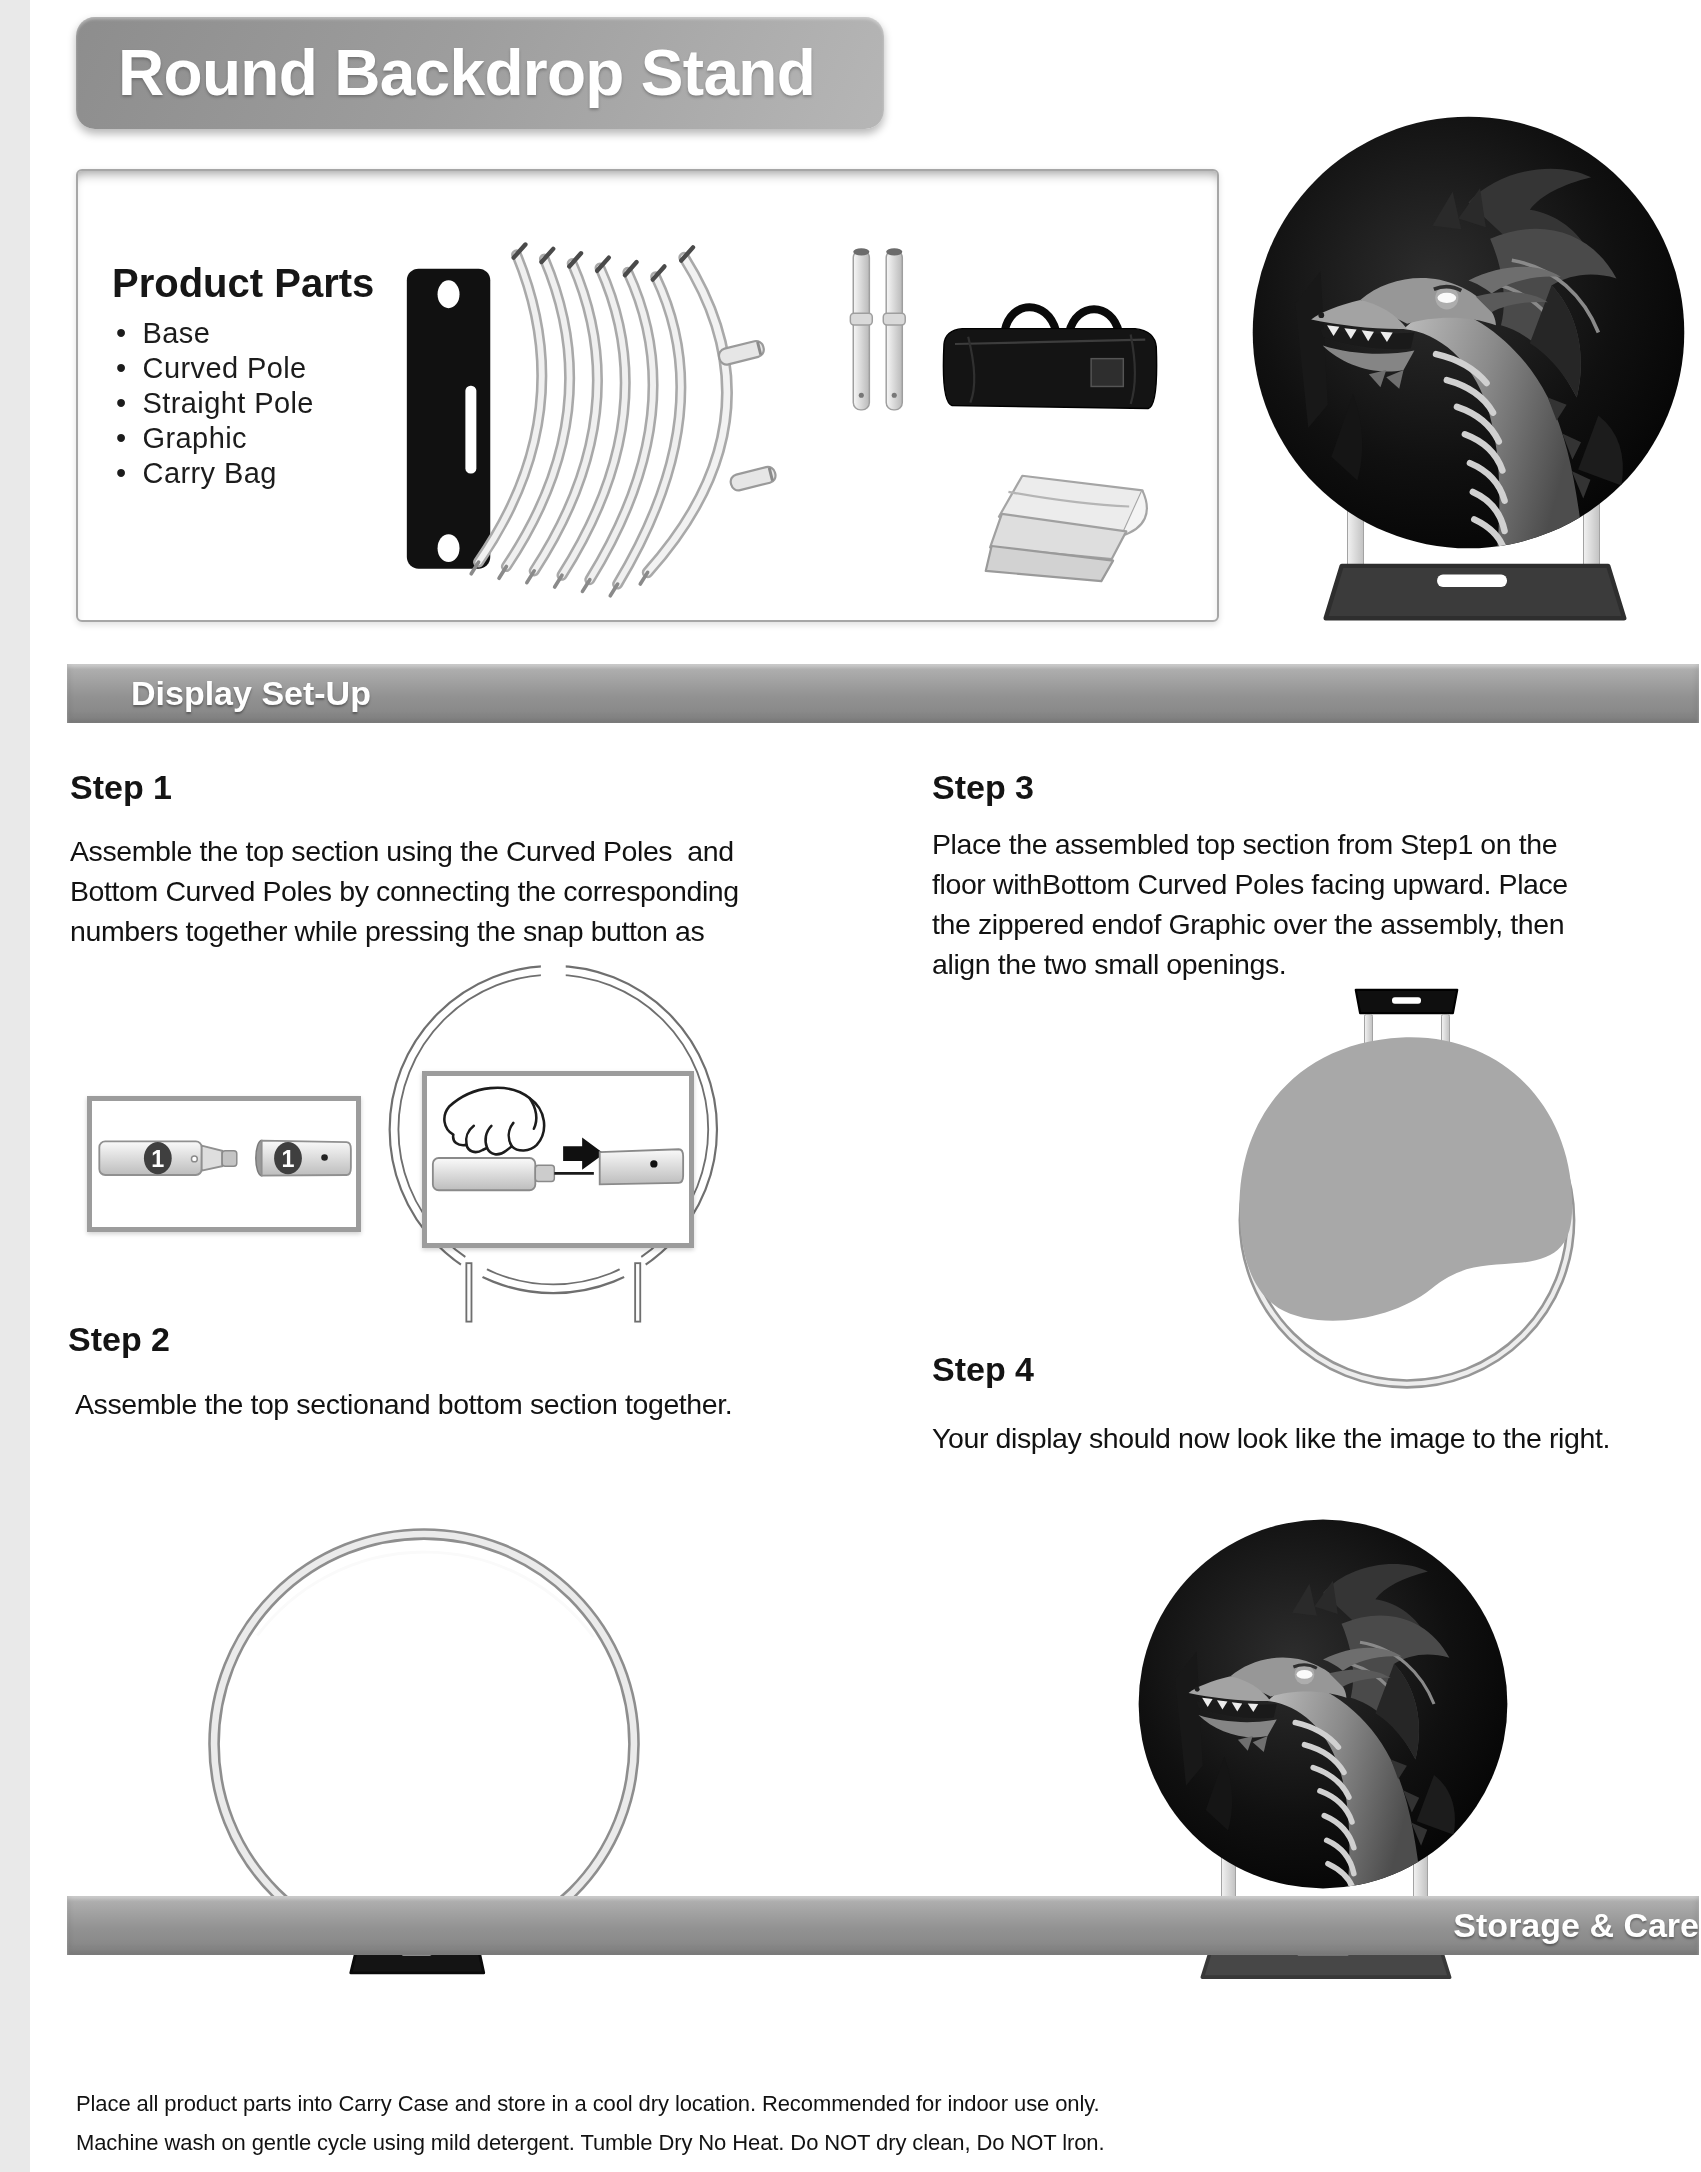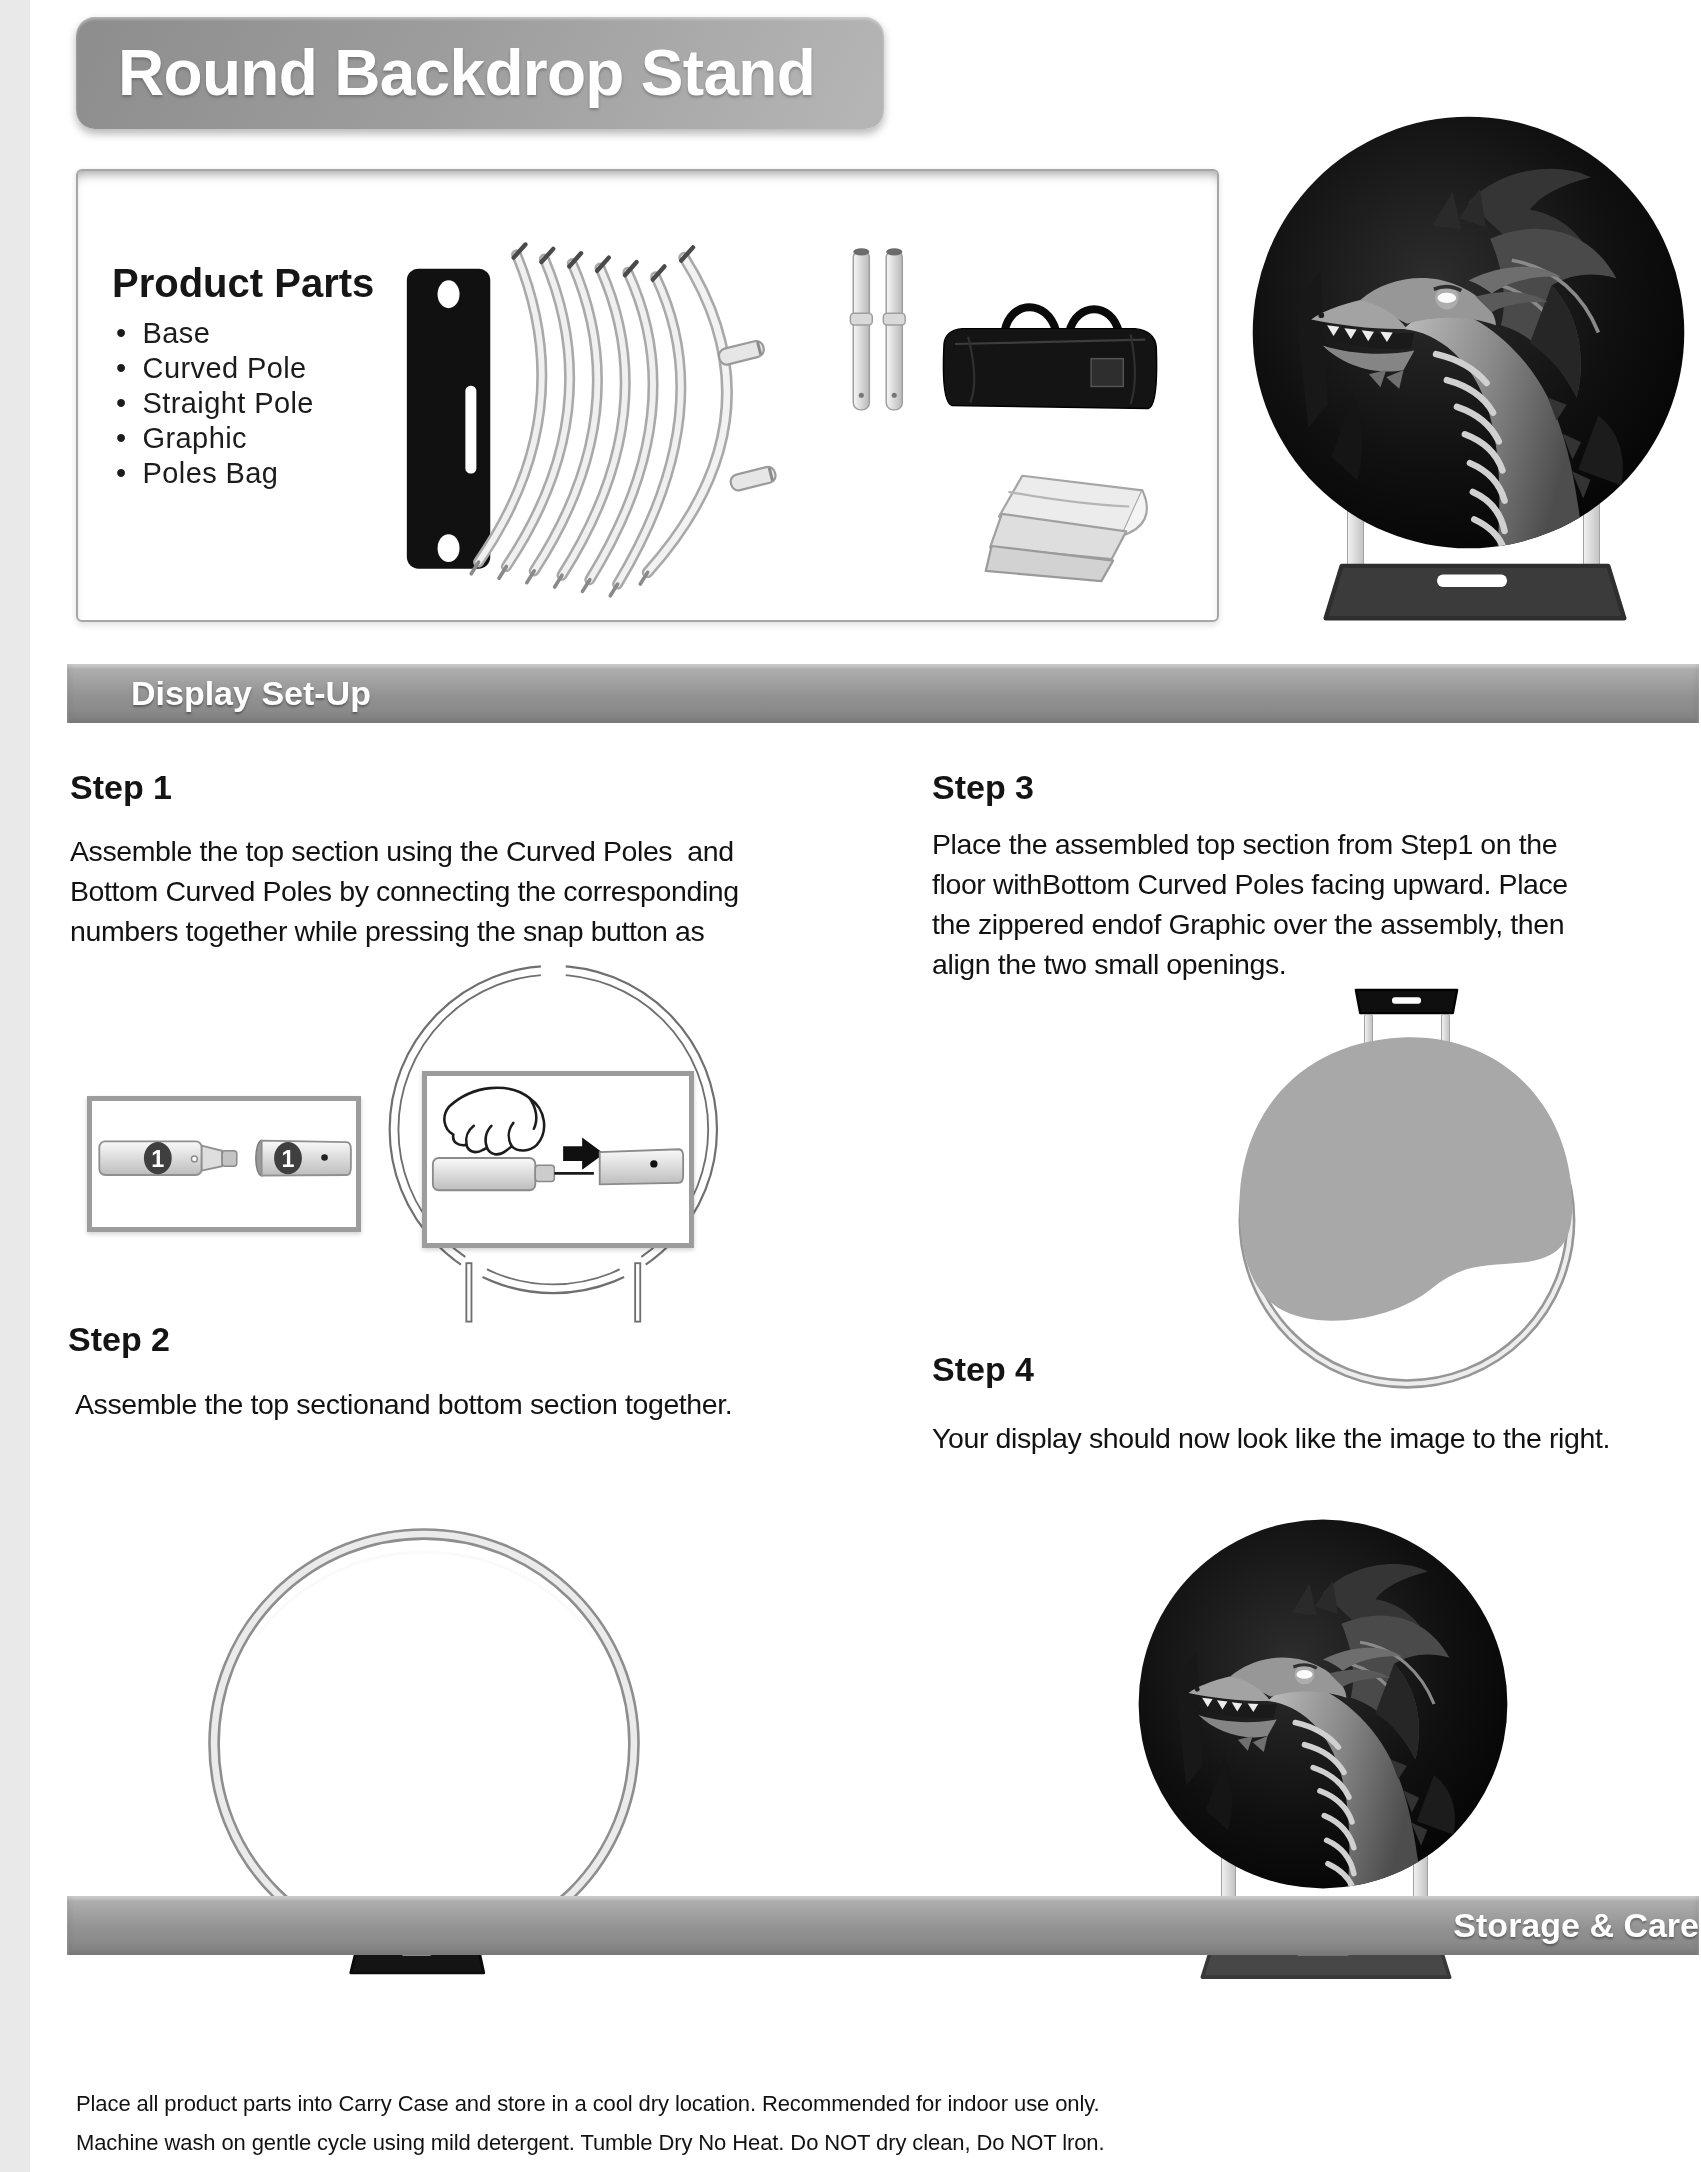--- a/index.html
+++ b/index.html
@@ -58,21 +58,21 @@
     <h1>Round Backdrop Stand</h1>
   </header>
 
   <section class="abs parts-box">
     <h2 class="abs parts-heading">Product Parts</h2>
     <ul class="abs parts-list">
       <li>Base</li>
       <li>Curved Pole</li>
       <li>Straight Pole</li>
       <li>Graphic</li>
-      <li>Poles Bag</li>
+      <li>Carry Bag</li>
     </ul>
 
     <svg class="abs" style="left:312px;top:50px;" width="827" height="388" viewBox="0 0 1130 530">
       <defs>
         <linearGradient id="poleH" x1="0" y1="0" x2="0" y2="1">
           <stop offset="0" stop-color="#fafafa"></stop>
             <stop offset="1" stop-color="#bdbdbd"></stop>
         </linearGradient>
         <linearGradient id="poleV" x1="0" y1="0" x2="1" y2="0">
           <stop offset="0" stop-color="#f7f7f7"></stop>

